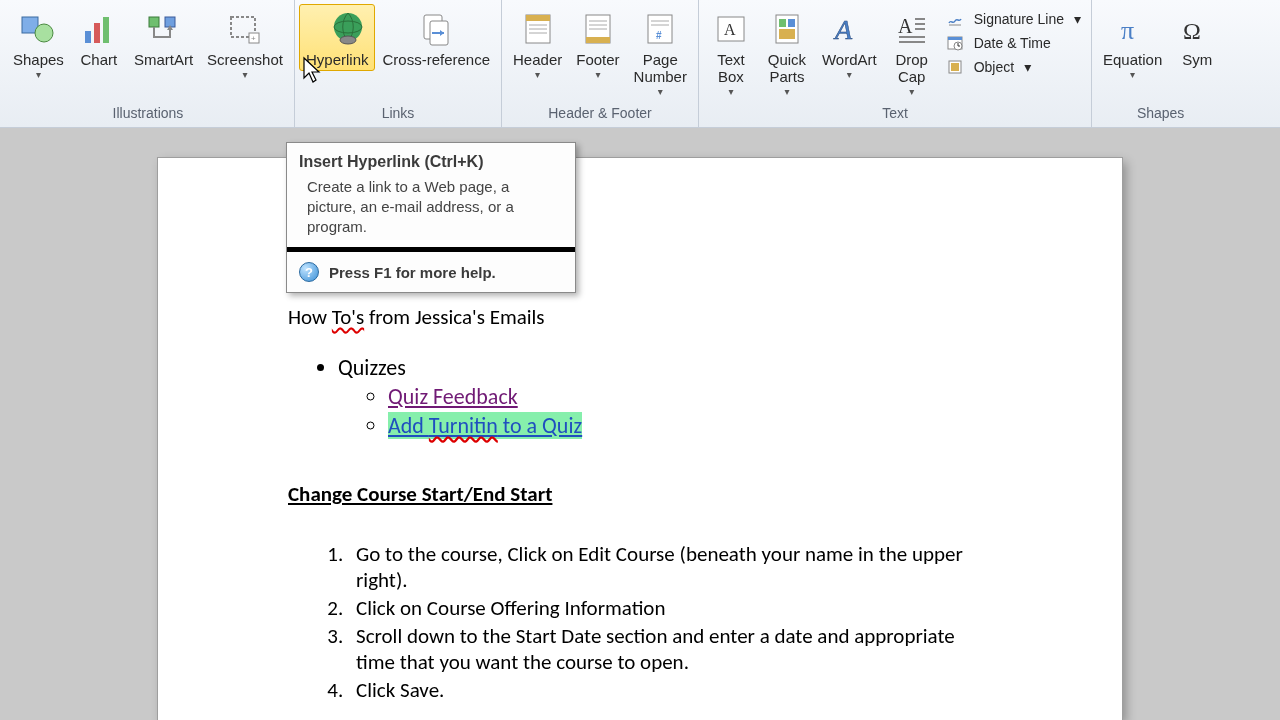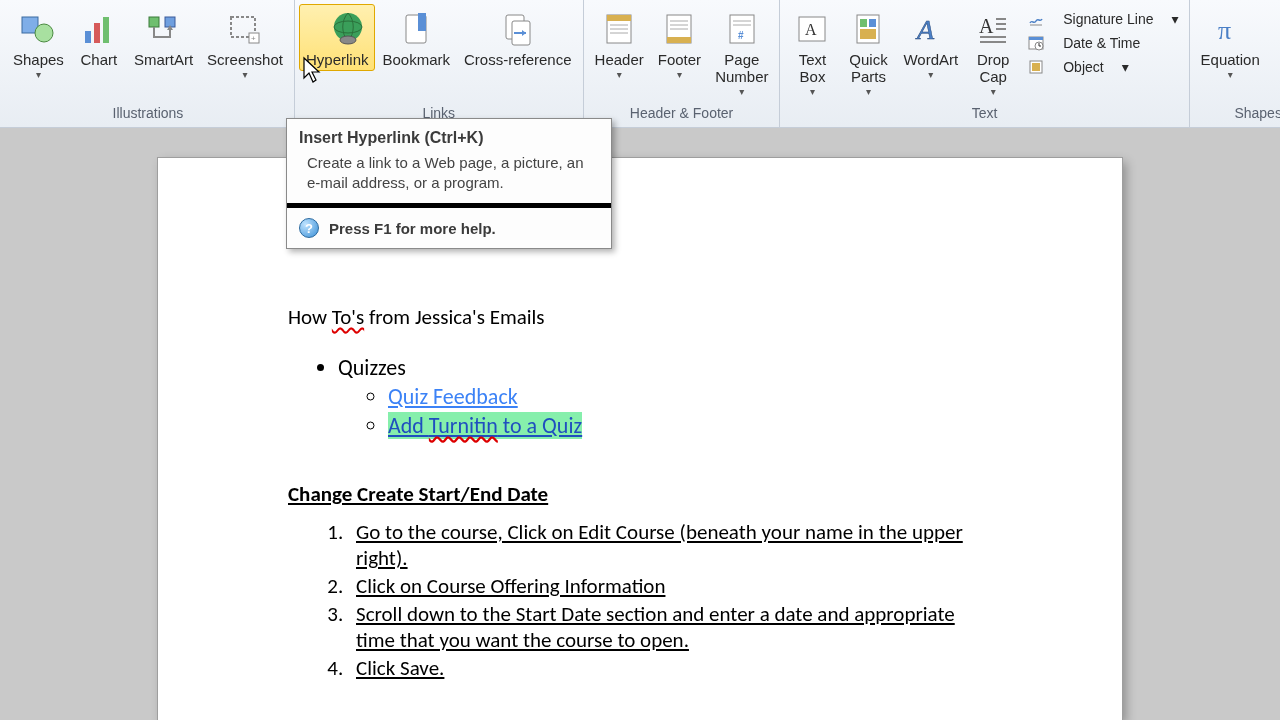--- a/index.html
+++ b/index.html
@@ -76,21 +76,21 @@
   .small-stack {
     display: flex;
     flex-direction: column;
     gap: 2px;
     padding: 4px 4px;
     align-items: flex-start;
   }
   .small-item {
     display: flex;
     align-items: center;
-    gap: 18px;
+    gap: 10px;
     font-size: 14px;
     color: #2a2a2a;
     white-space: nowrap;
     padding: 2px 2px;
   }
   .small-item .sicon {
     width: 18px;
     height: 18px;
     display: inline-flex;
     align-items: center;
@@ -136,50 +136,49 @@
   }
   .sublist {
     padding-left: 50px;
     margin-top: 2px;
   }
   .sublist li {
     list-style: circle;
     font-size: 22px;
   }
   .hyperlink {
-    color: #3b82f6;
+    color: #701a75;
     text-decoration: underline;
   }
   .hyperlink2 {
     color: #1f4fbf;
     text-decoration: underline;
     background: #86efac;
   }
   .section-head {
     font-weight: bold;
     font-size: 21px;
     text-decoration: underline;
     margin-top: 42px;
   }
   .num-list {
-    margin-top: 12px;
+    margin-top: 34px;
     padding-left: 60px;
-    text-decoration: underline;
   }
   .num-list li {
     font-size: 21px;
     margin-bottom: 2px;
     padding-left: 8px;
     line-height: 26px;
   }
   .tooltip {
     position: absolute;
     left: 286px;
-    top: 118px;
-    width: 326px;
+    top: 142px;
+    width: 290px;
     background: #fdfdfd;
     border: 1px solid #8a8a8a;
     box-shadow: 3px 3px 6px rgba(0,0,0,0.3);
     z-index: 100;
   }
   .tooltip .tt-title {
     font-weight: bold;
     font-size: 16px;
     color: #3b3b3b;
     padding: 10px 12px 6px 12px;
@@ -281,30 +280,20 @@
       <div class="rbtn active">
         <div class="icon">
           <svg width="38" height="38" viewBox="0 0 38 38">
               <circle cx="19" cy="17" r="14" fill="#3a9f5a"></circle>
               <ellipse cx="19" cy="17" rx="14" ry="6" fill="none" stroke="#2a6f3a"></ellipse>
               <path d="M19 3 C12 10 12 24 19 31 M19 3 C26 10 26 24 19 31" stroke="#2a6f3a" fill="none"></path>
               <ellipse cx="19" cy="30" rx="8" ry="4" fill="#888" stroke="#555"></ellipse>
             </svg>
         </div>
         <div class="lbl">Hyperlink</div>
-      </div>
-      <div class="rbtn">
-        <div class="icon">
-          <svg width="36" height="36" viewBox="0 0 36 36">
-              <rect x="8" y="4" width="20" height="28" rx="2" fill="#fff" stroke="#888"></rect>
-              <rect x="20" y="2" width="8" height="18" fill="#5a8fd6"></rect>
-              <polygon points="20,20 28,20 24,14" fill="#5a8fd6"></polygon>
-            </svg>
-        </div>
-        <div class="lbl">Bookmark</div>
       </div>
       <div class="rbtn">
         <div class="icon">
           <svg width="36" height="36" viewBox="0 0 36 36">
               <rect x="6" y="4" width="18" height="24" rx="2" fill="#fff" stroke="#888"></rect>
               <rect x="12" y="10" width="18" height="24" rx="2" fill="#fff" stroke="#888"></rect>
               <path d="M14 22 L26 22" stroke="#5a8fd6" stroke-width="2"></path>
               <polygon points="26,22 22,19 22,25" fill="#5a8fd6"></polygon>
             </svg>
         </div>
@@ -495,21 +484,21 @@
         <li>
           <span>Quizzes</span>
           <ul class="sublist">
             <li><a class="hyperlink">Quiz Feedback</a></li>
             <li>
               <a class="hyperlink2"><span>Add </span><span class="spell" style="text-decoration-color:#d00">Turnitin</span><span> to a Quiz</span></a>
             </li>
           </ul>
         </li>
       </ul>
-      <div class="section-head">Change Create Start/End Date</div>
+      <div class="section-head">Change Course Start/End Start</div>
       <ol class="num-list">
         <li>Go to the course, Click on Edit Course (beneath your name in the upper right).</li>
         <li>Click on Course Offering Information</li>
         <li>Scroll down to the Start Date section and enter a date and appropriate time that you want the course to open.</li>
         <li>Click Save.</li>
       </ol>
     </div>
   </div>
 </div>
 

